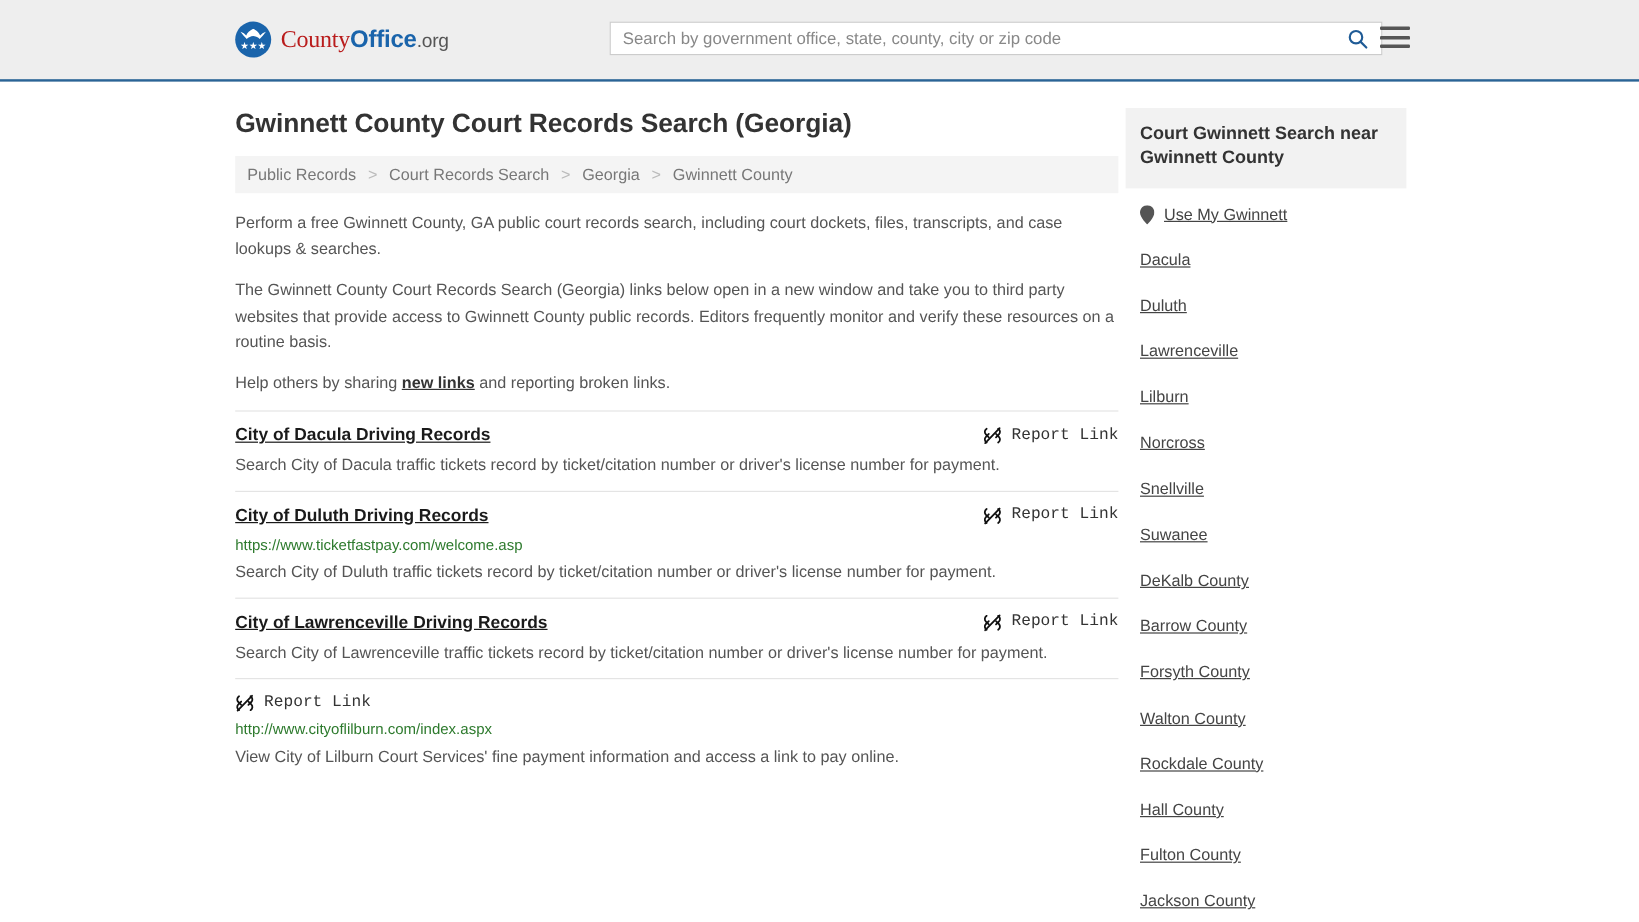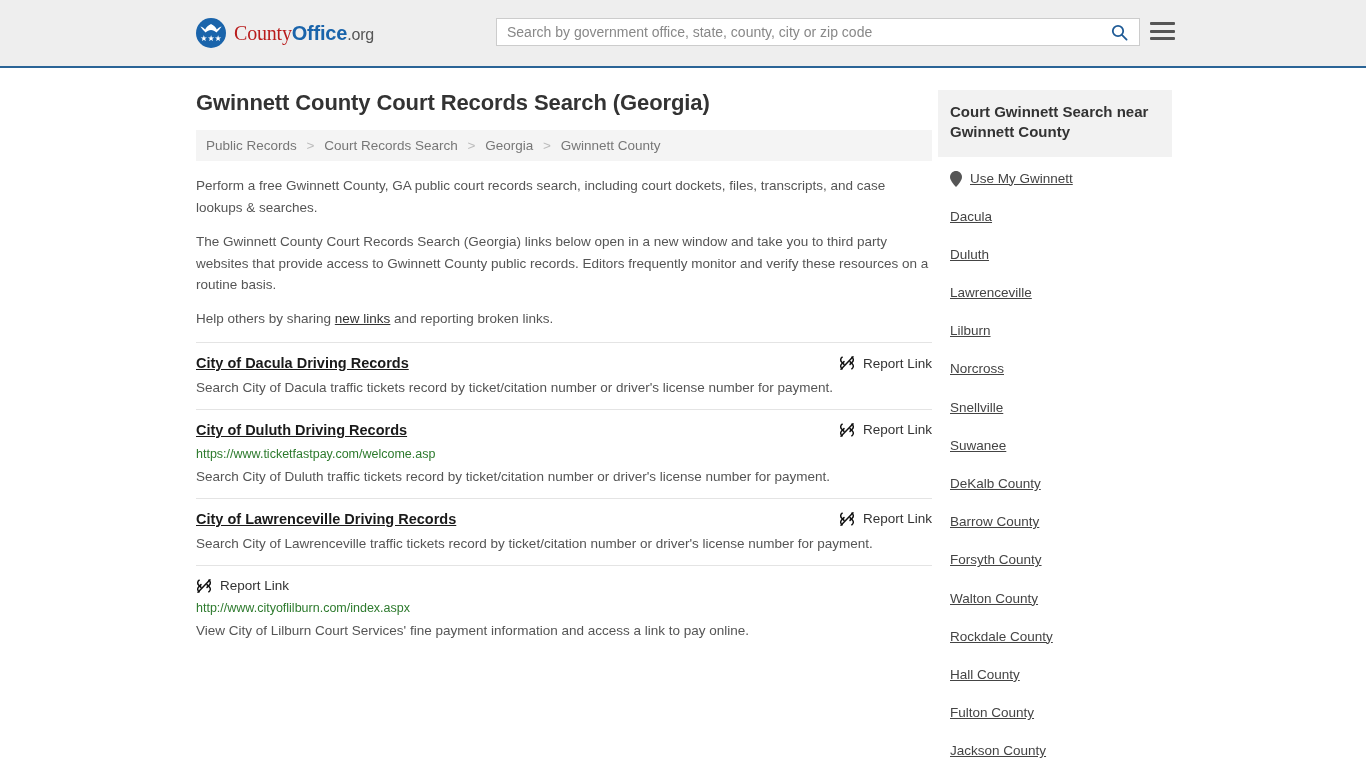--- a/index.html
+++ b/index.html
@@ -58,21 +58,21 @@
     color: #333333;
     letter-spacing: -0.2px;
     white-space: nowrap;
   }
   .brand-text .b-county { color: #b91c1c; font-family: Liberation Serif, serif; }
   .brand-text .b-office { color: #1a64ab; font-weight: bold; }
   .brand-text .b-org { color: #555555; font-size: 16px; }
 
   .search-wrap {
     position: absolute;
-    left: 496px;
+    left: 508px;
     top: 18px;
     width: 644px;
     height: 28px;
     background: #ffffff;
     border: 1px solid #cccccc;
     display: flex;
     align-items: center;
   }
   .search-input {
     flex: 1 1 auto;
@@ -156,21 +156,21 @@
 
   .intro p {
     font-size: 13.5px;
     line-height: 1.62;
     color: #555555;
     margin: 0 0 12px 0;
   }
   .intro a {
     color: #333333;
     text-decoration: underline;
-    font-weight: normal;
+    font-weight: bold;
   }
 
   
   .results { margin-top: 12px; }
   .result {
     border-top: 1px solid #e4e4e4;
     padding: 11px 0 10px 0;
   }
   .result:first-child { border-top: 1px solid #e4e4e4; }
   .result-head {
@@ -188,20 +188,21 @@
   }
   .report-link {
     display: flex;
     align-items: center;
     gap: 8px;
     color: #333333;
     font-size: 13.5px;
     cursor: pointer;
     white-space: nowrap;
     padding-top: 1px;
+    font-family: Liberation Mono, monospace;
   }
   .result-url {
     display: block;
     font-size: 12.5px;
     color: #2d7a2d;
     margin-top: 6px;
     line-height: 1.3;
     text-decoration: none;
     cursor: pointer;
   }

